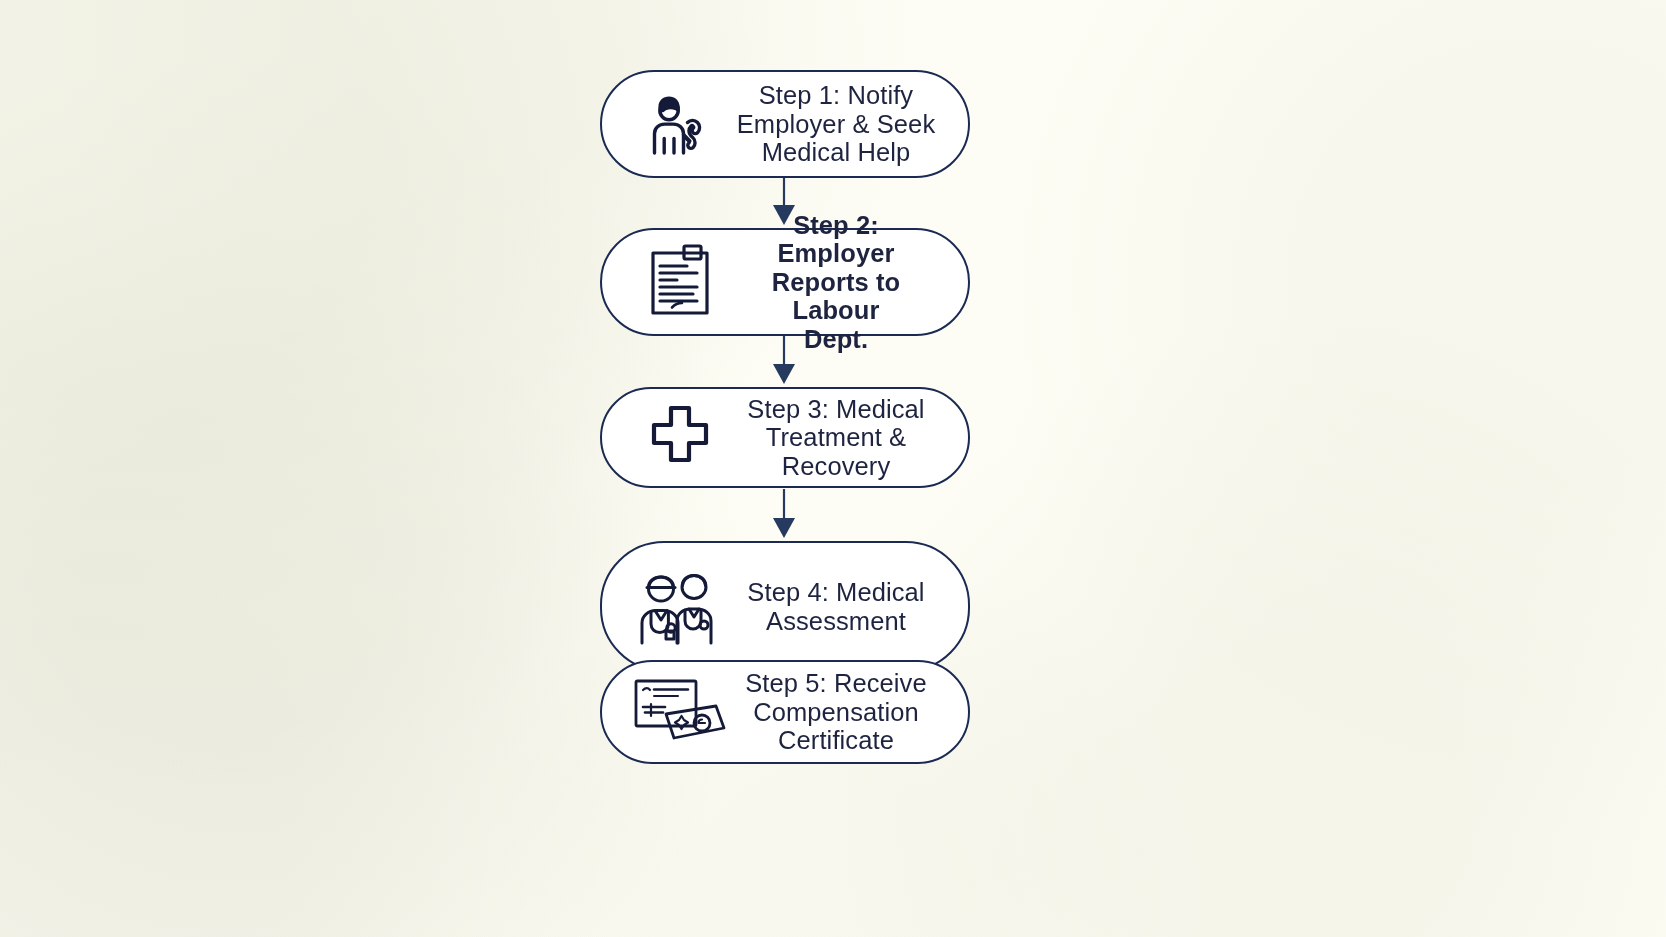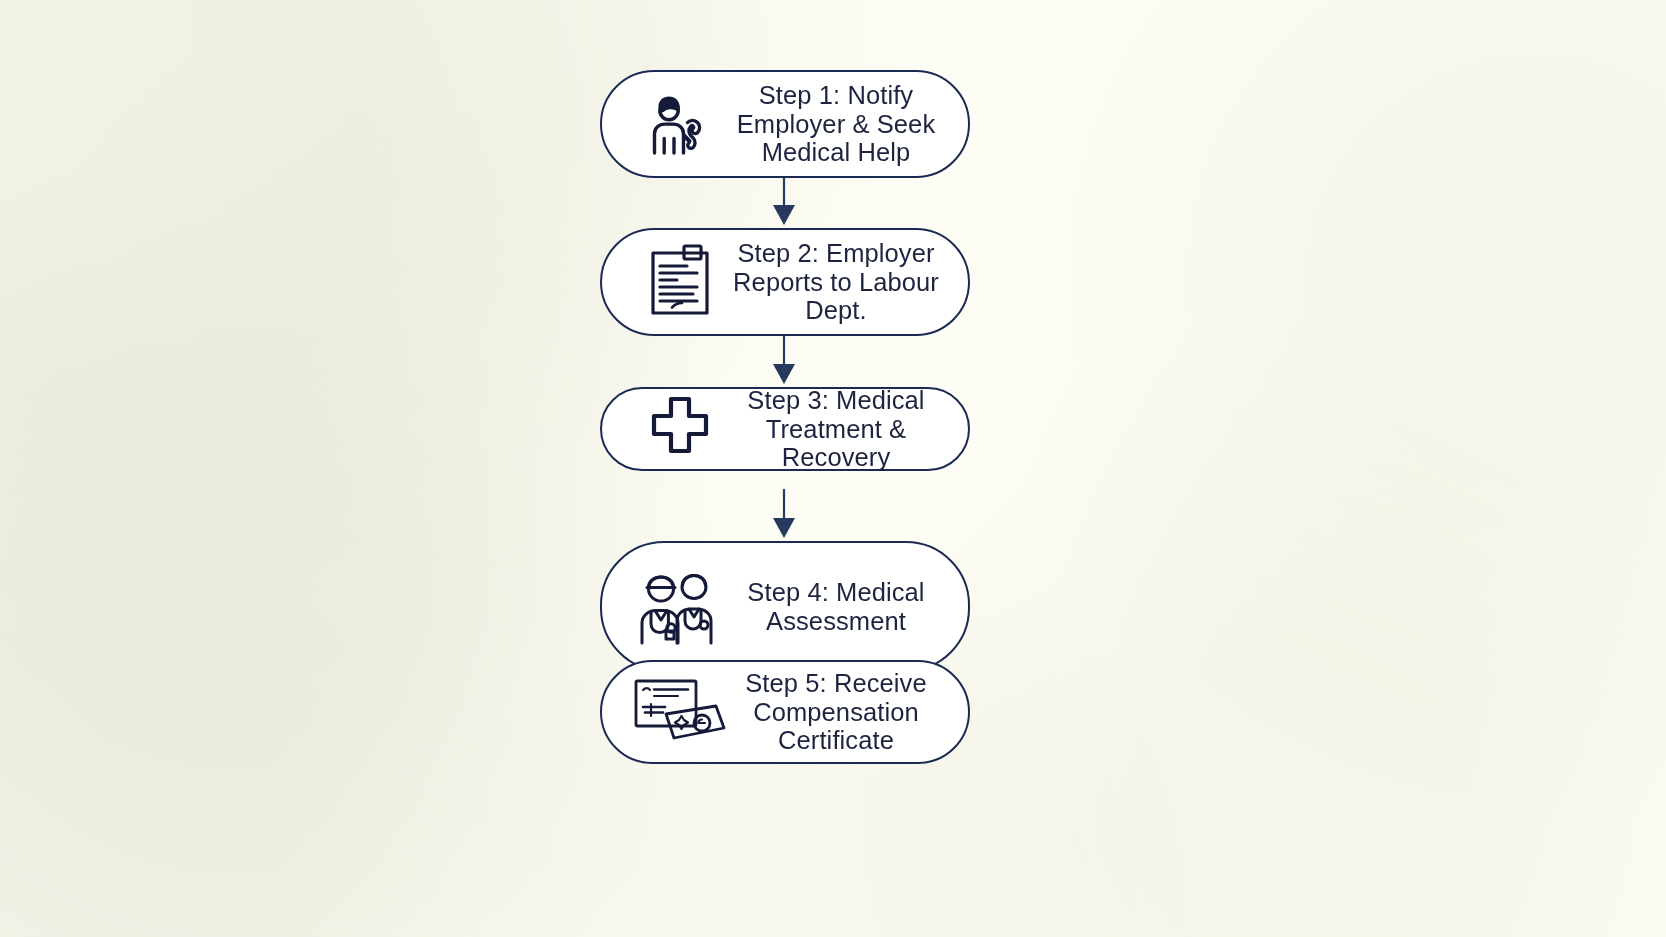--- a/index.html
+++ b/index.html
@@ -137,21 +137,21 @@
                  .6-.6.6-1.6 0-2.2l-2.2-2.2"></path>
 
         <path d="M40.5 47.5c2.2 2.4 4.4 4.6 6.4 6.4"></path>
       </svg>
     </div>
     <div class="node-label">Step 1: Notify
 Employer &amp; Seek
 Medical Help</div>
   </div>
 
-  <div class="flow-node" style="left:600px; top:228px; width:370px; height:108px;">
+  <div class="flow-node" style="left:600px; top:228px; width:370px; height:108px;font-weight:bold;">
     <div class="node-icon">
       <svg width="70" height="78" viewBox="0 0 70 78" fill="none" stroke="#141a38" stroke-width="3.2" stroke-linecap="round" stroke-linejoin="round">
 
         <path d="M8 10h40l14 0v60H8z"></path>
 
         <rect x="39" y="3" width="17" height="13" rx="1.5"></rect>
 
         <line x1="15" y1="23" x2="42" y2="23"></line>
         <line x1="15" y1="30" x2="52" y2="30"></line>
         <line x1="15" y1="37" x2="32" y2="37"></line>
@@ -160,21 +160,21 @@
         <line x1="15" y1="58" x2="52" y2="58"></line>
 
         <path d="M27 64.5c3-3.2 6.8-4.6 10-4.6" stroke-width="2.6"></path>
       </svg>
     </div>
     <div class="node-label">Step 2: Employer
 Reports to Labour
 Dept.</div>
   </div>
 
-  <div class="flow-node" style="left:600px; top:387px; width:370px; height:84px;">
+  <div class="flow-node" style="left:600px; top:387px; width:370px; height:101px;">
     <div class="node-icon">
       <svg width="70" height="70" viewBox="0 0 70 70" fill="none" stroke="#141a38" stroke-width="4.2" stroke-linecap="round" stroke-linejoin="round">
         <path d="M26 5h18v17h17v18H44v17H26V40H9V22h17z"></path>
       </svg>
     </div>
     <div class="node-label">Step 3: Medical
 Treatment &amp; Recovery</div>
   </div>
 
   <div class="flow-node" style="left:600px; top:541px; width:370px; height:131px;">

